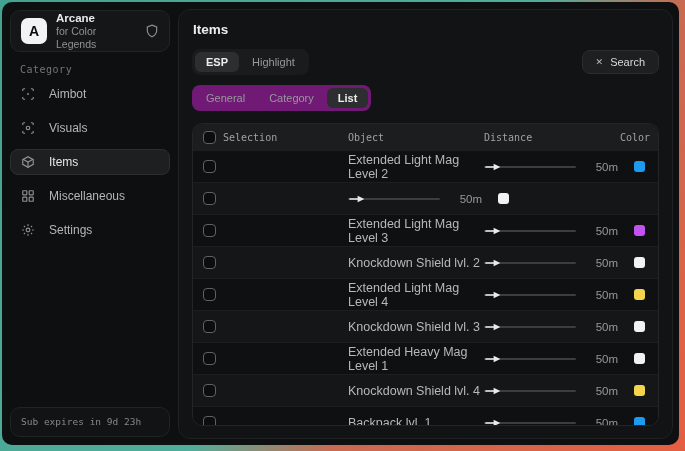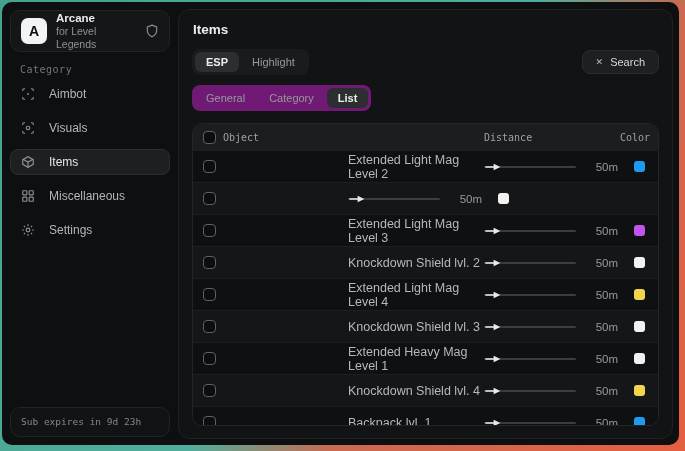--- a/index.html
+++ b/index.html
@@ -109,21 +109,21 @@
 </head>
 <body>
 
 <div class="window">
 
   <div class="sidebar">
     <div class="brand-card">
       <div class="logo">A</div>
       <div class="brand-text">
         <div class="brand-name">Arcane</div>
-        <div class="brand-sub">for Level Legends</div>
+        <div class="brand-sub">for Color Legends</div>
       </div>
       <span class="brand-badge">
         <svg width="14" height="14" viewBox="0 0 24 24" fill="none" stroke="currentColor" stroke-width="2">
           <path d="M12 2l8 3v6c0 5-3.5 8.5-8 11-4.5-2.5-8-6-8-11V5l8-3z"></path>
         </svg>
       </span>
     </div>
 
     <div class="cat-label mono">Category</div>
 
@@ -209,20 +209,21 @@
         <button class="seg-btn">Category</button>
         <button class="seg-btn active">List</button>
       </div>
     </div>
 
     <div class="table">
       <div class="thead mono">
         <div class="c-check">
           <div class="checkbox"></div>
         </div>
+        <div class="c-sel">Selection</div>
         <div class="c-obj">Object</div>
         <div class="c-dist">Distance</div>
         <div class="c-val"></div>
         <div class="c-color-h">Color</div>
       </div>
       <div id="tbody">
           <div class="trow">
     <div class="c-check">
       <div class="checkbox"></div>
     </div>

